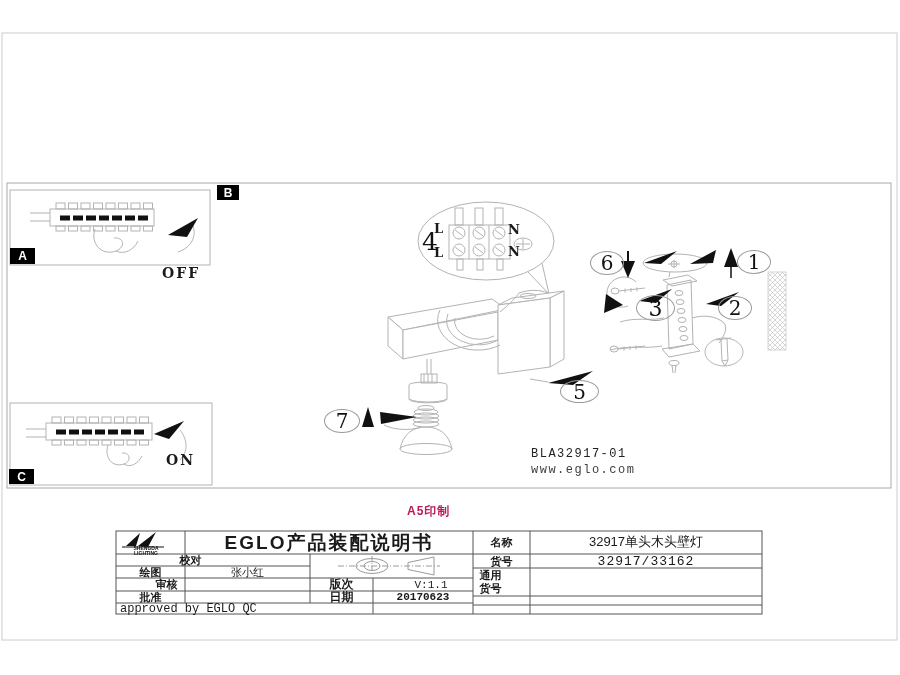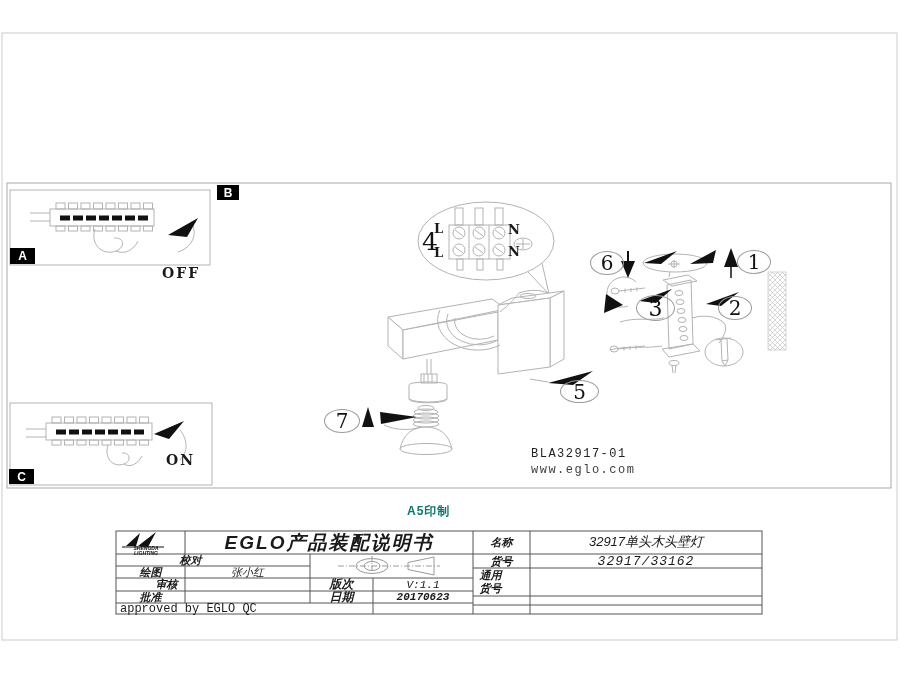--- a/index.html
+++ b/index.html
@@ -1,20 +1,20 @@
 <!DOCTYPE html>
 <html><head>
 <meta charset="utf-8">
 <style>
   html,body{margin:0;padding:0;}
   body{width:900px;height:675px;position:relative;background:#ffffff;overflow:hidden;
        font-family:"Liberation Sans", sans-serif;}
   svg.art{position:absolute;left:0;top:0;}
   .txt{position:absolute;white-space:nowrap;color:#1a1a1a;}
-  .ctr{display:flex;align-items:center;justify-content:center;text-align:right;font-style:italic;}
+  .ctr{display:flex;align-items:center;justify-content:center;text-align:right;}
   .badge{position:absolute;background:#000;color:#fff;font:bold 12px "Liberation Sans",sans-serif;
          display:flex;align-items:center;justify-content:center;}
   .pnum{position:absolute;border:1px solid #9a9a9a;border-radius:50%;
         font:20px "DejaVu Serif",serif;color:#111;display:flex;align-items:center;justify-content:center;
         background:transparent;}
   .serifb{font-family:"DejaVu Serif",serif;font-weight:bold;}
   .mono{font-family:"Liberation Mono",monospace;}
   .cjk{font-family:"Liberation Sans",sans-serif;}
 </style>
 </head>
@@ -249,36 +249,36 @@
 <div class="pnum" style="left:737px;top:250px;width:32px;height:22px;">1</div>
 <div class="pnum" style="left:718px;top:296px;width:32px;height:22px;">2</div>
 <div class="pnum" style="left:636px;top:295px;width:37px;height:24px;font-size:22px;">3</div>
 <div class="pnum" style="left:560px;top:380px;width:37px;height:21px;">5</div>
 <div class="pnum" style="left:590px;top:251px;width:32px;height:22px;">6</div>
 <div class="pnum" style="left:324px;top:409px;width:34px;height:22px;">7</div>
 
 <div class="txt mono" style="left:531px;top:447px;font-size:12px;letter-spacing:1.5px;color:#222;">BLA32917-01</div>
 <div class="txt mono" style="left:531px;top:463px;font-size:12px;letter-spacing:1.5px;color:#404040;">www.eglo.com</div>
 
-<div class="txt cjk" style="left:407px;top:503px;font-size:12px;font-weight:bold;letter-spacing:1px;color:#0f766e;">A5印制</div>
+<div class="txt cjk" style="left:407px;top:503px;font-size:12px;font-weight:bold;letter-spacing:1px;color:#be185d;">A5印制</div>
 
 <div class="txt ctr" style="left:120px;top:546px;width:52px;height:10px;font-size:5px;line-height:5px;font-weight:bold;color:#111;flex-direction:column;">
   <span>SHENGDA</span>
   <span>LIGHTING</span>
 </div>
 <div class="txt ctr cjk" style="left:186px;top:531px;width:286px;height:23px;font-size:19px;font-weight:bold;letter-spacing:2px;">EGLO产品装配说明书</div>
 
 <div class="txt ctr cjk" style="left:117px;top:554px;width:67px;height:12px;font-size:11px;font-weight:bold;padding-left:40px;">校对</div>
 <div class="txt ctr cjk" style="left:117px;top:566px;width:67px;height:12px;font-size:11px;font-weight:bold;">绘图</div>
 <div class="txt ctr cjk" style="left:186px;top:566px;width:123px;height:12px;font-size:11px;border-radius:6px;">张小红</div>
 <div class="txt ctr cjk" style="left:117px;top:578px;width:67px;height:13px;font-size:11px;font-weight:bold;padding-left:16px;">审核</div>
 <div class="txt ctr cjk" style="left:117px;top:591px;width:67px;height:12px;font-size:11px;font-weight:bold;">批准</div>
 
 <div class="txt ctr cjk" style="left:311px;top:578px;width:61px;height:13px;font-size:12px;font-weight:bold;">版次</div>
-<div class="txt ctr mono" style="left:374px;top:578px;width:98px;height:13px;font-size:11px;">V:1.1</div>
+<div class="txt ctr mono" style="left:382px;top:578px;width:98px;height:13px;font-size:11px;">V:1.1</div>
 <div class="txt ctr cjk" style="left:311px;top:591px;width:61px;height:12px;font-size:12px;font-weight:bold;">日期</div>
 <div class="txt ctr mono" style="left:374px;top:591px;width:98px;height:12px;font-size:11px;font-weight:bold;">20170623</div>
 <div class="txt mono" style="left:120px;top:602px;font-size:12px;">approved by EGLO QC</div>
 
 <div class="txt ctr cjk" style="left:474px;top:531px;width:55px;height:22px;font-size:11px;font-weight:bold;">名称</div>
 <div class="txt ctr cjk" style="left:531px;top:531px;width:230px;height:22px;font-size:13px;">32917单头木头壁灯</div>
 <div class="txt ctr cjk" style="left:474px;top:554px;width:55px;height:14px;font-size:11px;font-weight:bold;">货号</div>
 <div class="txt ctr mono" style="left:531px;top:554px;width:230px;height:14px;font-size:13px;letter-spacing:1px;">32917/33162</div>
 <div class="txt ctr cjk" style="left:474px;top:568px;width:33px;height:28px;font-size:11px;font-weight:bold;line-height:13px;flex-direction:column;">
   <span>通用</span>

